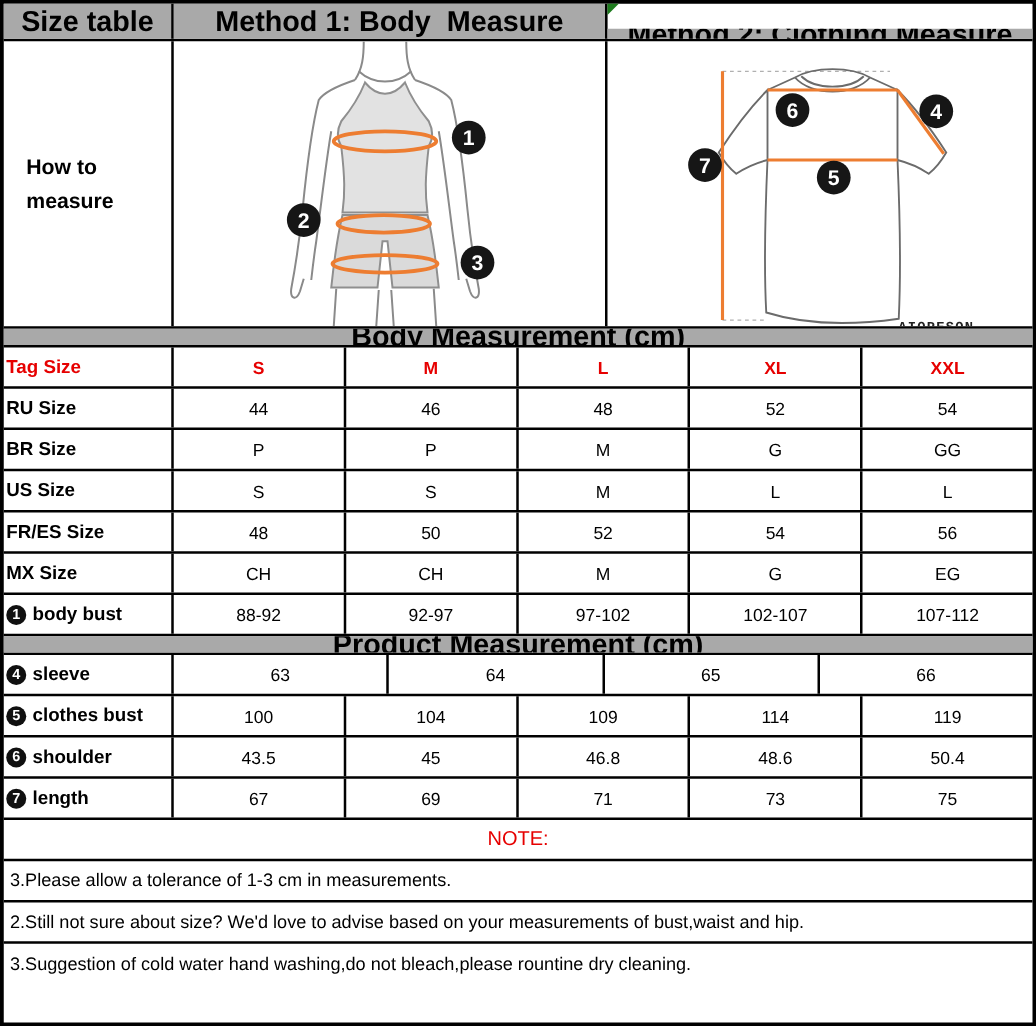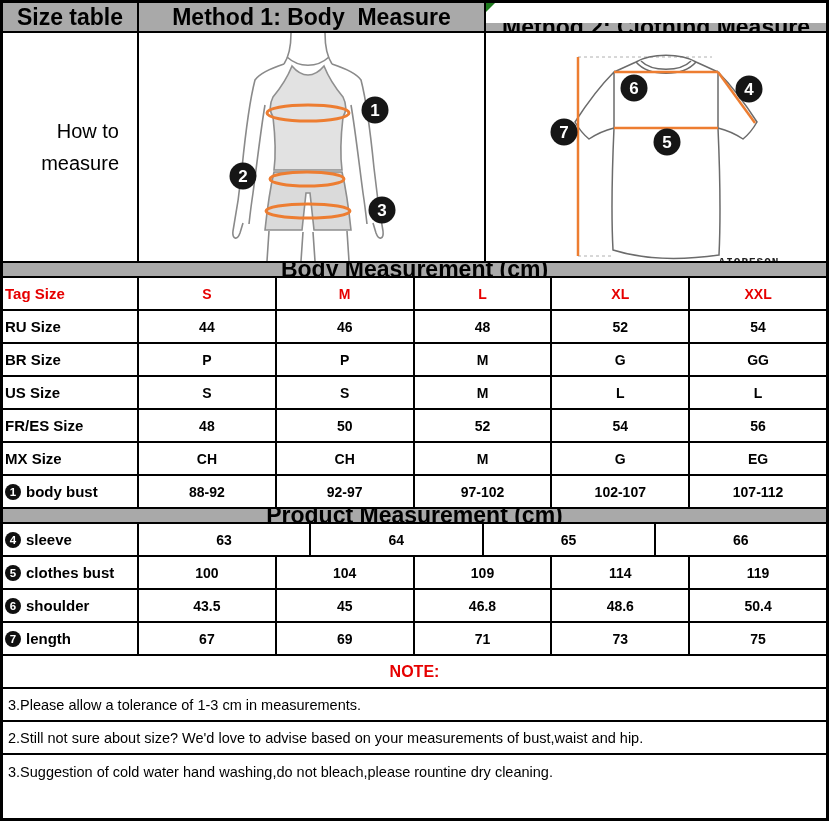--- a/index.html
+++ b/index.html
@@ -13,27 +13,27 @@
   .cell{
     border-right:2px solid #000;box-sizing:border-box;
     display:flex;align-items:center;justify-content:center;
     overflow:hidden;
   }
   .cell.end{border-right:none;}
   .hA{height:30px}.hB{height:230px}.h30{height:15px}.h33{height:33px}
   .w-label{flex:0 0 136px;width:136px;}
   .w-m1{flex:0 0 347px;width:347px;}
   .w-m2{flex:1;margin-top:20px;}
-  .val{flex:1;font-size:14px;font-weight:bold;}
+  .val{flex:1;font-size:14px;}
   .gray{background:#a9a9a9;}
   .hdr{font-weight:bold;font-size:23px;white-space:pre;}
   .label{justify-content:flex-start;padding-left:2px;font-weight:bold;font-size:15px;}
-  .howto{font-weight:normal;font-size:20px;text-align:right;line-height:1.6;padding:0 18px;}
+  .howto{font-weight:bold;font-size:17px;text-align:left;line-height:1.6;padding:0 18px;}
   .red-row .label,.red-row .val{color:#e60000;font-weight:bold;}
-  .note-title{color:#e60000;font-size:16px;font-weight:bold;}
+  .note-title{color:#e60000;font-size:16px;}
   .note{justify-content:flex-start;padding-left:5px;font-size:14.5px;}
   .fig{padding:0;}
   .fig svg{display:block;}
   .badge{
     flex:0 0 auto;display:inline-flex;align-items:center;justify-content:center;
     width:16px;height:16px;border-radius:50%;background:#101010;color:#fff;
     font-size:11.5px;font-weight:bold;margin-right:5px;
   }
   #corner-flag{
     position:absolute;left:483px;top:0;width:0;height:0;

